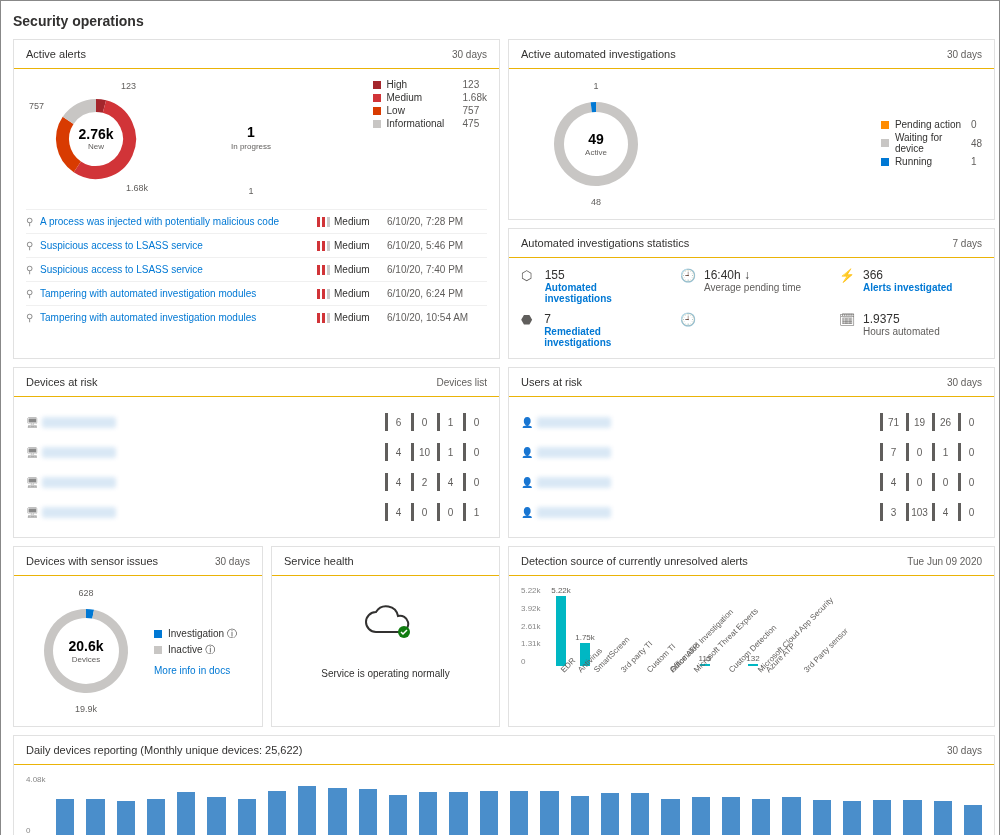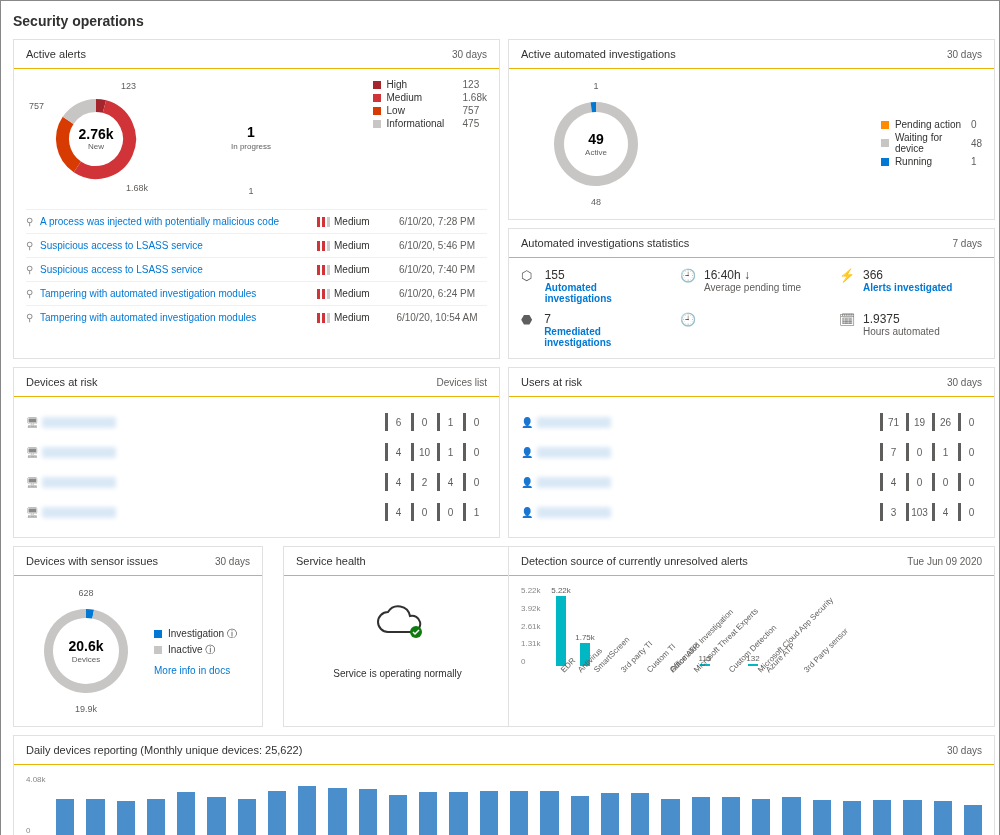--- a/index.html
+++ b/index.html
@@ -17,38 +17,38 @@
   .legend-row .sw { width: 8px; height: 8px; }
   .legend-row .lbl { width: 70px; }
   .legend-row .val { color: #605e5c; }
   .alerts-list .row { display: flex; align-items: center; padding: 6px 0; border-top: 1px solid #f0f0f0; font-size: 10px; }
   .alerts-list .row .ic { width: 14px; color: #888; }
   .alerts-list .row .name { flex: 1; color: #0078d4; cursor: pointer; }
   .alerts-list .row .sev { width: 70px; display:flex; align-items:center; gap:4px;}
   .sev-bars { display: inline-flex; gap: 2px; }
   .sev-bars span { width: 3px; height: 10px; background: #d13438; }
   .sev-bars span.g { background: #ccc; }
-  .alerts-list .row .ts { width: 100px; color: #605e5c; text-align: center; }
+  .alerts-list .row .ts { width: 100px; color: #605e5c; text-align: left; }
 
   .stats-grid { display: grid; grid-template-columns: 1fr 1fr 1fr; gap: 8px 16px; font-size: 10px; }
   .stat { display: flex; gap: 8px; }
   .stat .sic { width: 16px; height: 16px; color: #605e5c; font-size: 13px; }
   .stat .big { font-size: 12px; }
   .stat .lbl { color: #605e5c; }
   .stat .link-lbl { color: #0078d4; cursor:pointer;font-weight:bold;}
 
   .risk-list .rrow { display:flex; align-items:center; padding:6px 0; font-size:10px;}
   .risk-list .rrow .ric { width:16px; color:#888;}
   .risk-list .rrow .rname { flex:1; }
   .risk-list .rrow .rname span { background:#d9e8f5; color:transparent; border-radius:2px; filter:blur(2px);}
   .risk-list .rrow .rvals { display:flex; gap:2px;}
   .risk-list .rrow .rvals .cell { width:24px; height:18px; display:flex; align-items:center; justify-content:center; border-left:3px solid; color:#605e5c;}
   .c-red{border-color:#a4262c;} .c-or{border-color:#d83b01;} .c-ye{border-color:#ffaa44;} .c-gr{border-color:#c8c6c4;}
 
-  .small-grid { display:grid; grid-template-columns: 250px 229px; gap:20px; }
+  .small-grid { display:grid; grid-template-columns: 250px 229px; gap:8px; }
   .link-thin { color:#0078d4; font-size:10px; cursor:pointer;}
 
   
   .det-chart { display:flex; align-items:flex-end; height:80px; gap:4px; position:relative; padding-left:30px;}
   .det-chart .bar { width:20px; display:flex; flex-direction:column; align-items:center;}
   .det-chart .bar .b { width:10px; background:#00b7c3;}
   .det-chart .bar .bl { font-size:8px; color:#605e5c; transform:rotate(-45deg); transform-origin:top left; position:relative; left:6px; top:2px; white-space:nowrap; height:0;}
   .det-chart .bar .bv { font-size:8px; color:#605e5c; margin-bottom:1px;}
   .det-axis { position:absolute; left:0; top:0; font-size:8px; color:#888; height:80px; display:flex; flex-direction:column; justify-content:space-between;}
 

